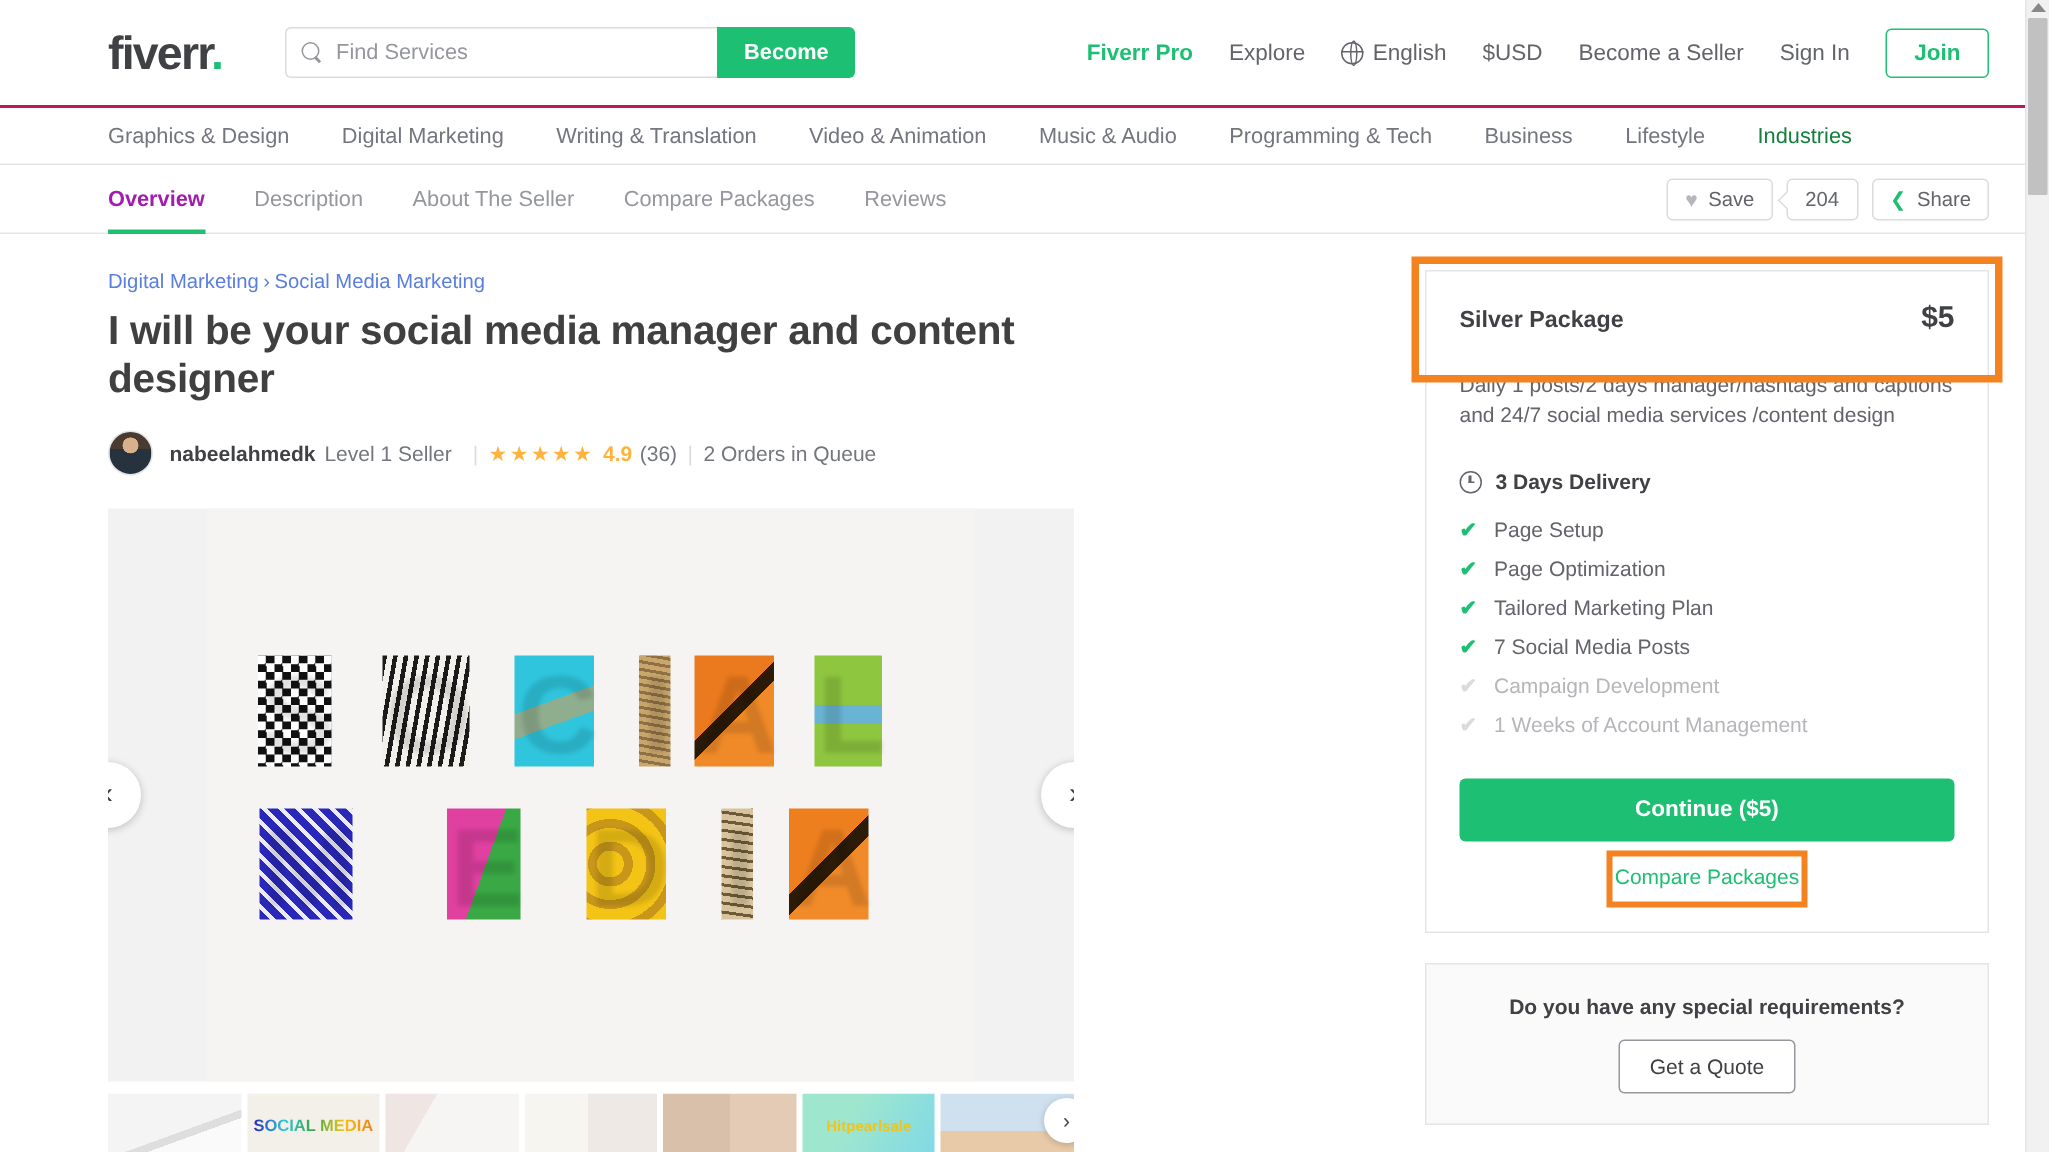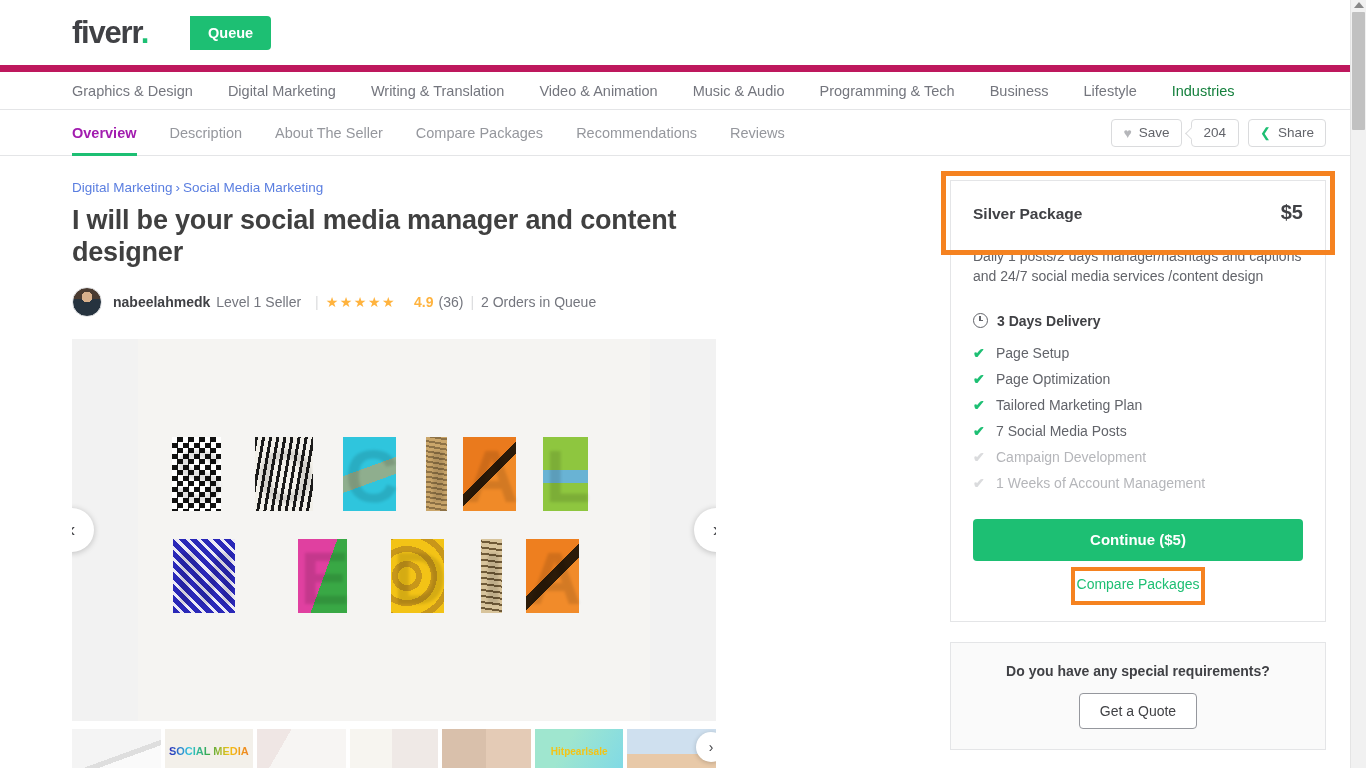--- a/index.html
+++ b/index.html
@@ -20,21 +20,21 @@
     border-left:5px solid transparent; border-right:5px solid transparent;
     border-bottom:6px solid #888;
   }
   .sb-thumb {
     position:absolute; top:12px; left:1px; width:13px; height:118px;
     background:#c1c1c1; border-radius:1px;
   }
 
   
   .topbar {
-    height:72px; border-bottom:7px solid #be185d;
+    height:72px; border-bottom:2px solid #be185d;
     display:flex; align-items:center; padding:0 24px 0 72px;
   }
   .logo {
     font-family:"Liberation Sans", sans-serif;
     font-size:31px; font-weight:bold; color:#404145; letter-spacing:-1.2px;
     line-height:1;
   }
   .logo .dot { color:#1dbf73; }
   .searchwrap { display:flex; margin-left:42px; }
   .searchbox {
@@ -134,21 +134,21 @@
   .avatar {
     width:30px;height:30px;border-radius:50%;margin-right:11px;flex:0 0 auto;
     background:radial-gradient(circle at 50% 32%, #d8b08c 0 22%, rgba(0,0,0,0) 23%),
                linear-gradient(#4a3b31 0 40%, #26333f 40% 100%);
     border:1px solid #e4e5e7; overflow:hidden;
   }
   .seller-name { font-weight:bold; color:#404145; margin-right:6px; cursor:pointer; }
   .seller-level { color:#74767e; margin-right:7px; }
   .divider { color:#dadbdd; margin:0 7px; }
   .stars { color:#ffb33e; font-size:14px; letter-spacing:1.5px; }
-  .rating-num { color:#ffb33e; font-weight:bold; margin-left:18px; }
+  .rating-num { color:#ffb33e; font-weight:bold; margin-left:6px; }
   .rating-count { color:#74767e; margin-left:5px; }
   .queue { color:#74767e; }
 
   
   .carousel {
     margin-top:22px; width:644px; height:382px; position:relative;
     background:#f2f2f2; overflow:hidden;
   }
   .slide {
     position:absolute; left:66px; top:0; width:512px; height:382px;
@@ -197,21 +197,21 @@
   .pkg-tab:last-child { border-right:none; }
   .pkg-tab.active {
     background:#fff; color:#1dbf73; border-bottom:3px solid #1dbf73;
   }
   .pkg-body { padding:20px 22px 22px; }
   .pkg-head { display:flex; align-items:baseline; justify-content:space-between;gap:24px; }
   .pkg-name { font-size:15.5px; font-weight:bold; color:#404145; }
   .pkg-price { font-size:20px; font-weight:bold; color:#404145; }
   .pkg-desc { margin-top:22px; font-size:14px; line-height:1.45; color:#62646a; }
   .pkg-delivery {
-    margin-top:26px; display:flex; align-items:flex-start; gap:9px;
+    margin-top:26px; display:flex; align-items:flex-end; gap:9px;
     font-size:14px; font-weight:bold; color:#404145;
   }
   .clock-icon {
     width:15px;height:15px;border:1.5px solid #62646a;border-radius:50%;
     position:relative; flex:0 0 auto;
   }
   .clock-icon::before{content:"";position:absolute;left:5.4px;top:2.5px;width:1.5px;height:4.5px;background:#62646a;}
   .clock-icon::after{content:"";position:absolute;left:5.4px;top:6.2px;width:4px;height:1.5px;background:#62646a;}
   .feat-list { margin-top:14px; }
   .feat {
@@ -248,43 +248,58 @@
 </style>
 </head>
 <body>
 
 <div class="page">
 
   <div class="topbar">
     <div class="logo"><span>fiverr</span><span class="dot">.</span></div>
 
     <div class="searchwrap">
-      <button class="search-btn">Queue</button>
+      <div class="searchbox">
+        <span class="search-icon"></span>
+        <input class="search-input" type="text" placeholder="Find Services" style="">
+      </div>
+      <button class="search-btn">Become</button>
     </div>
 
+    <div class="top-right">
+      <div class="top-link pro">Fiverr Pro</div>
+      <div class="top-link">Explore</div>
+      <div class="top-link lang">
+        <span class="globe"></span>
+        <span>English</span>
+      </div>
+      <div class="top-link">$USD</div>
+      <div class="top-link">Become a Seller</div>
+      <div class="top-link">Sign In</div>
+      <button class="join-btn">Join</button>
+    </div>
   </div>
 
   <div class="catnav">
     <div class="cat">Graphics &amp; Design</div>
     <div class="cat">Digital Marketing</div>
     <div class="cat">Writing &amp; Translation</div>
     <div class="cat">Video &amp; Animation</div>
     <div class="cat">Music &amp; Audio</div>
     <div class="cat">Programming &amp; Tech</div>
     <div class="cat">Business</div>
     <div class="cat">Lifestyle</div>
     <div class="cat strong">Industries</div>
   </div>
 
   <div class="tabbar">
     <div class="gtab active">Overview</div>
     <div class="gtab">Description</div>
     <div class="gtab">About The Seller</div>
     <div class="gtab">Compare Packages</div>
-    <div class="gtab">Recommendations</div>
     <div class="gtab">Reviews</div>
 
     <div class="tab-actions">
       <div class="pill">
         <span class="heart-icon">♥</span>
         <span>Save</span>
       </div>
       <div class="count-pill">
         <span>204</span>
       </div>

